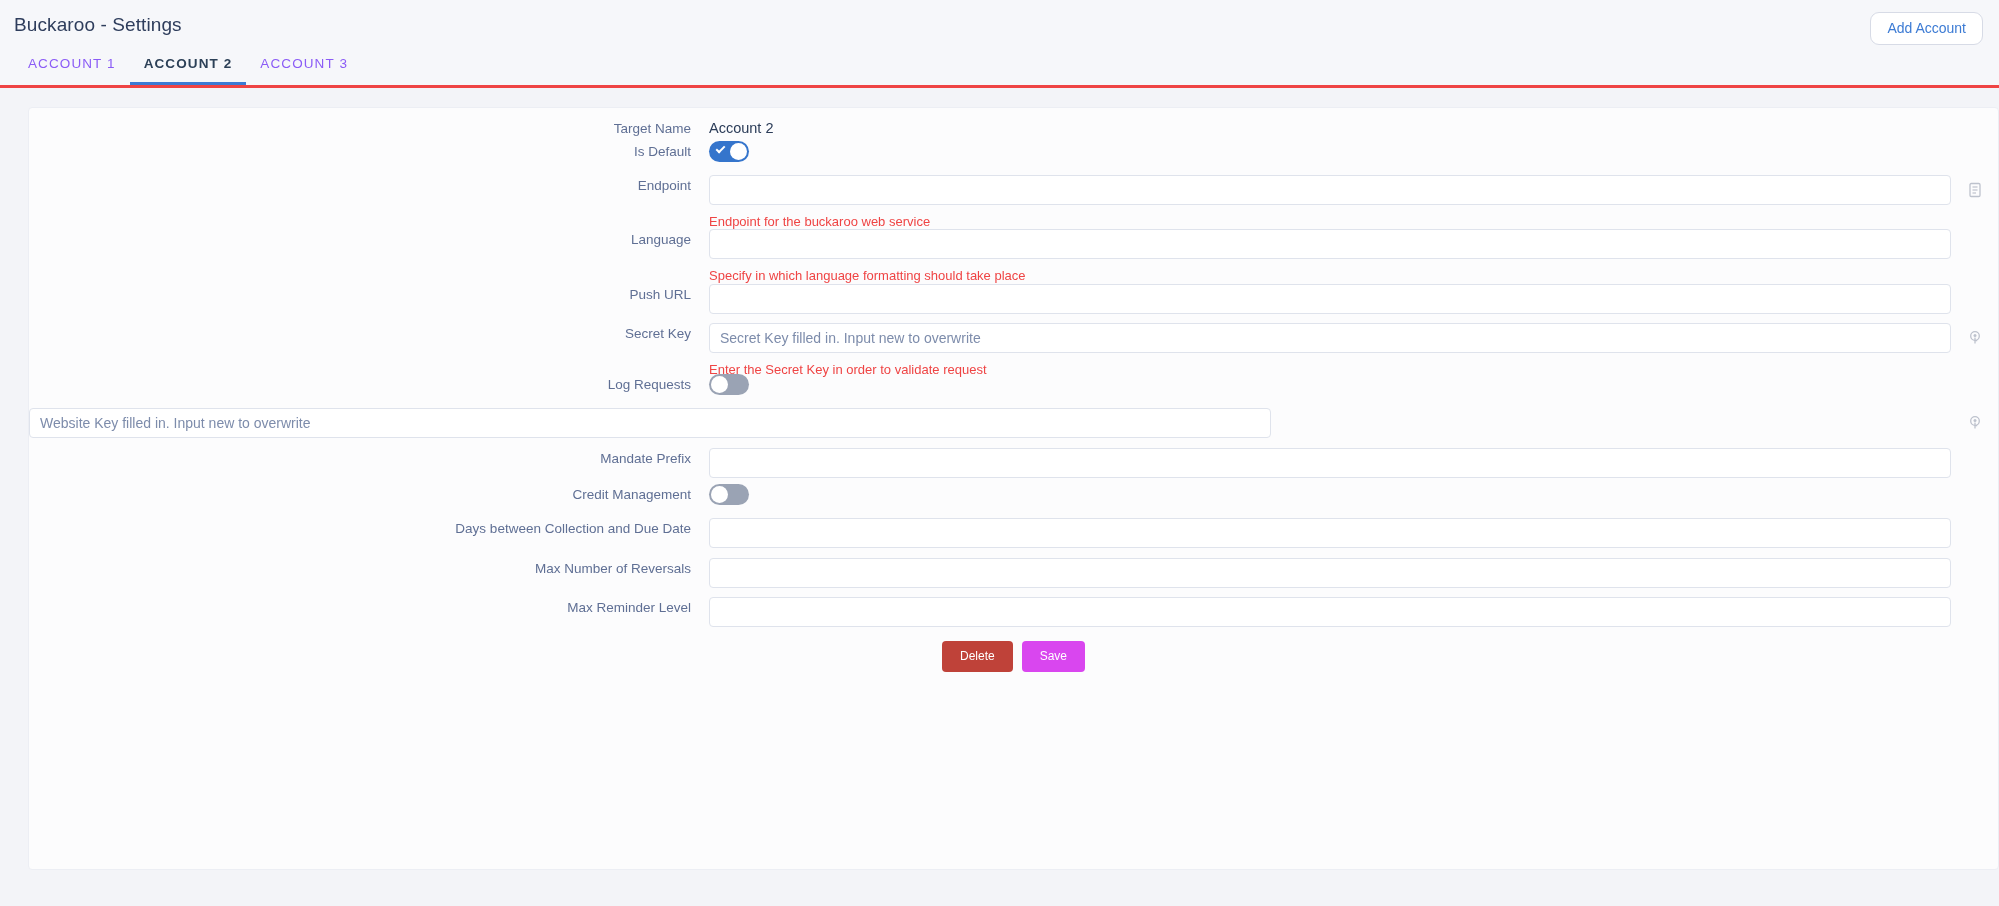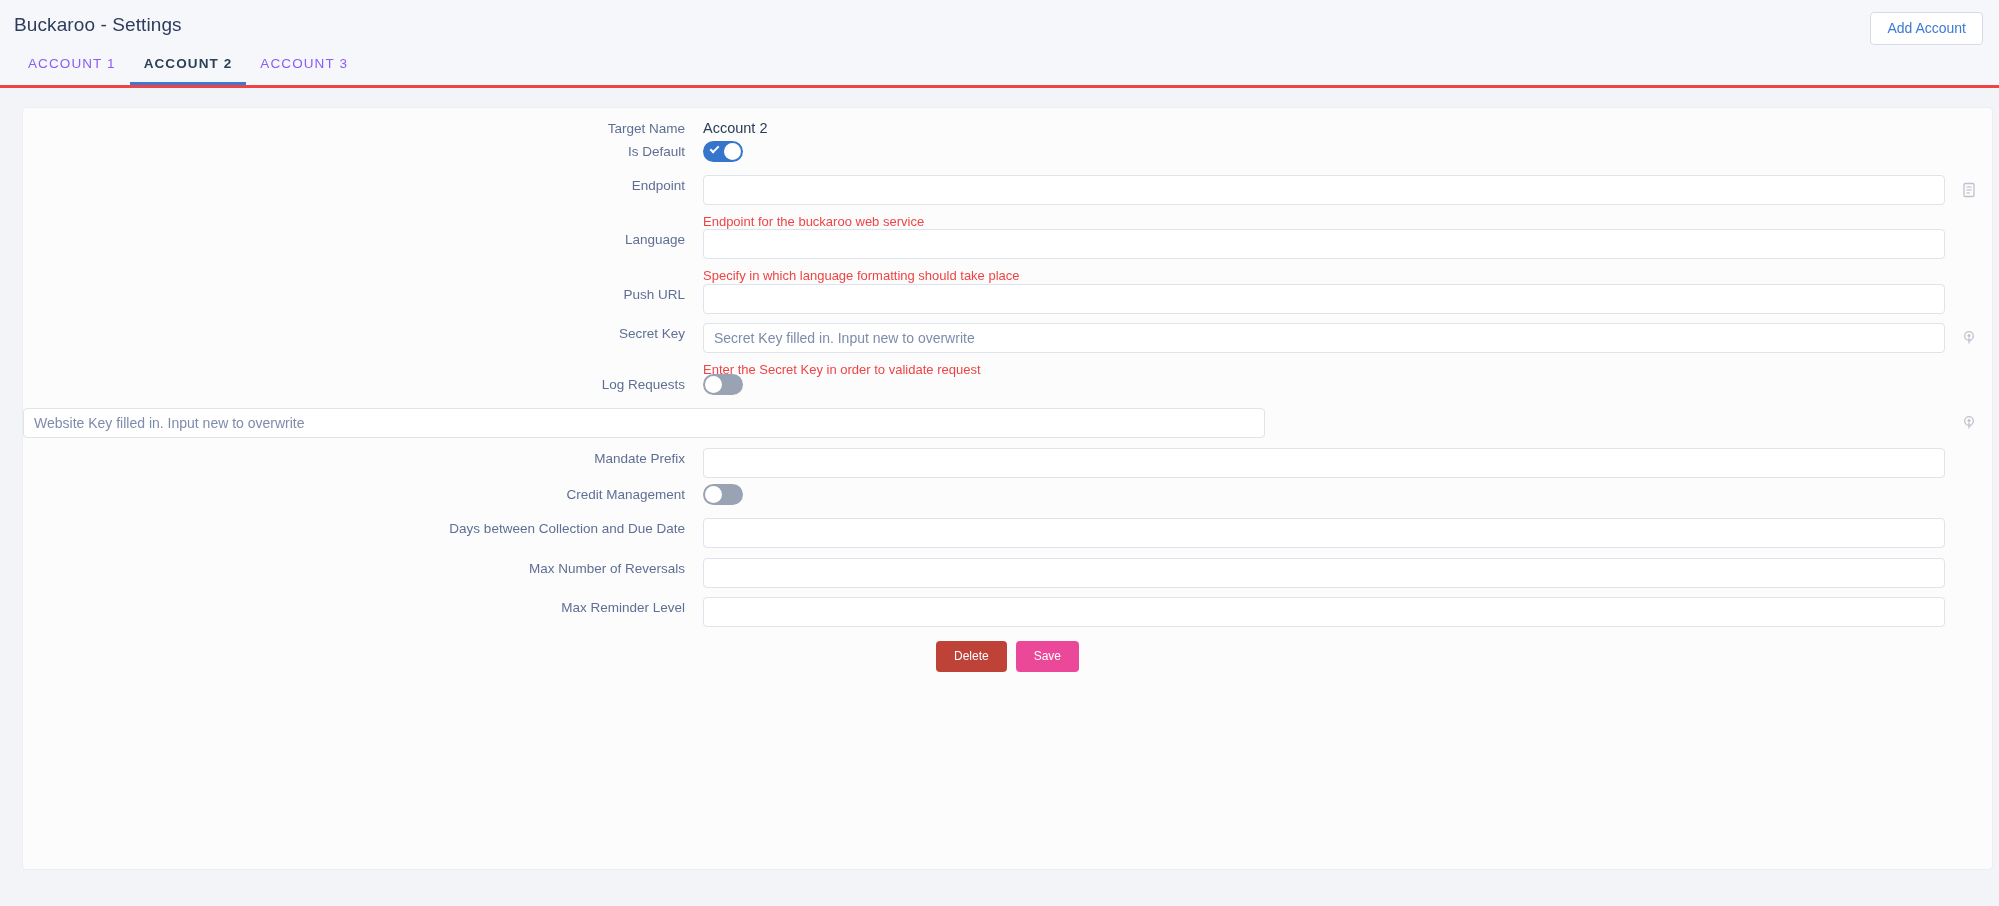--- a/index.html
+++ b/index.html
@@ -25,21 +25,21 @@
     left: 14px; top: 14px;
     font-size: 19px;
     color: #2e3d5c;
     letter-spacing: .1px;
   }
   .add-account-btn {
     position: absolute;
     right: 16px; top: 12px;
     background: #ffffff;
     border: 1px solid #d7dbe6;
-    border-radius: 4px;
+    border-radius: 9px;
     color: #3c7bd4;
     font-size: 14px;
     padding: 8px 16px;
     cursor: pointer;
     font-family: inherit;
     line-height: 1.1;
   }
 
   .tabs {
     position: absolute;
@@ -58,21 +58,21 @@
   }
   .tab.active {
     color: #2c4057;
     border-bottom-color: #3c7bd4;
     font-weight: bold;
   }
 
   
   .card {
     position: absolute;
-    left: 22px; top: 107px;
+    left: 28px; top: 107px;
     width: 1971px; height: 763px;
     background: #fcfcfd;
     border: 1px solid #eceef4;
     border-radius: 4px;
   }
 
   .form {
     position: absolute;
     left: 0; top: 0;
     width: 100%;
@@ -174,21 +174,21 @@
     border: none;
     border-radius: 4px;
     color: #ffffff;
     font-size: 12px;
     padding: 9px 18px;
     cursor: pointer;
     font-family: inherit;
     line-height: 1.1;
   }
   .btn-delete { background: #bf4239; }
-  .btn-save   { background: #ec4899; }
+  .btn-save   { background: #d946ef; }
 
   .footer-strip {
     position: absolute;
     left: 0; bottom: 0;
     width: 100%; height: 36px;
     background: #f3f4f8;
   }
 </style>
 </head>
 <body>

